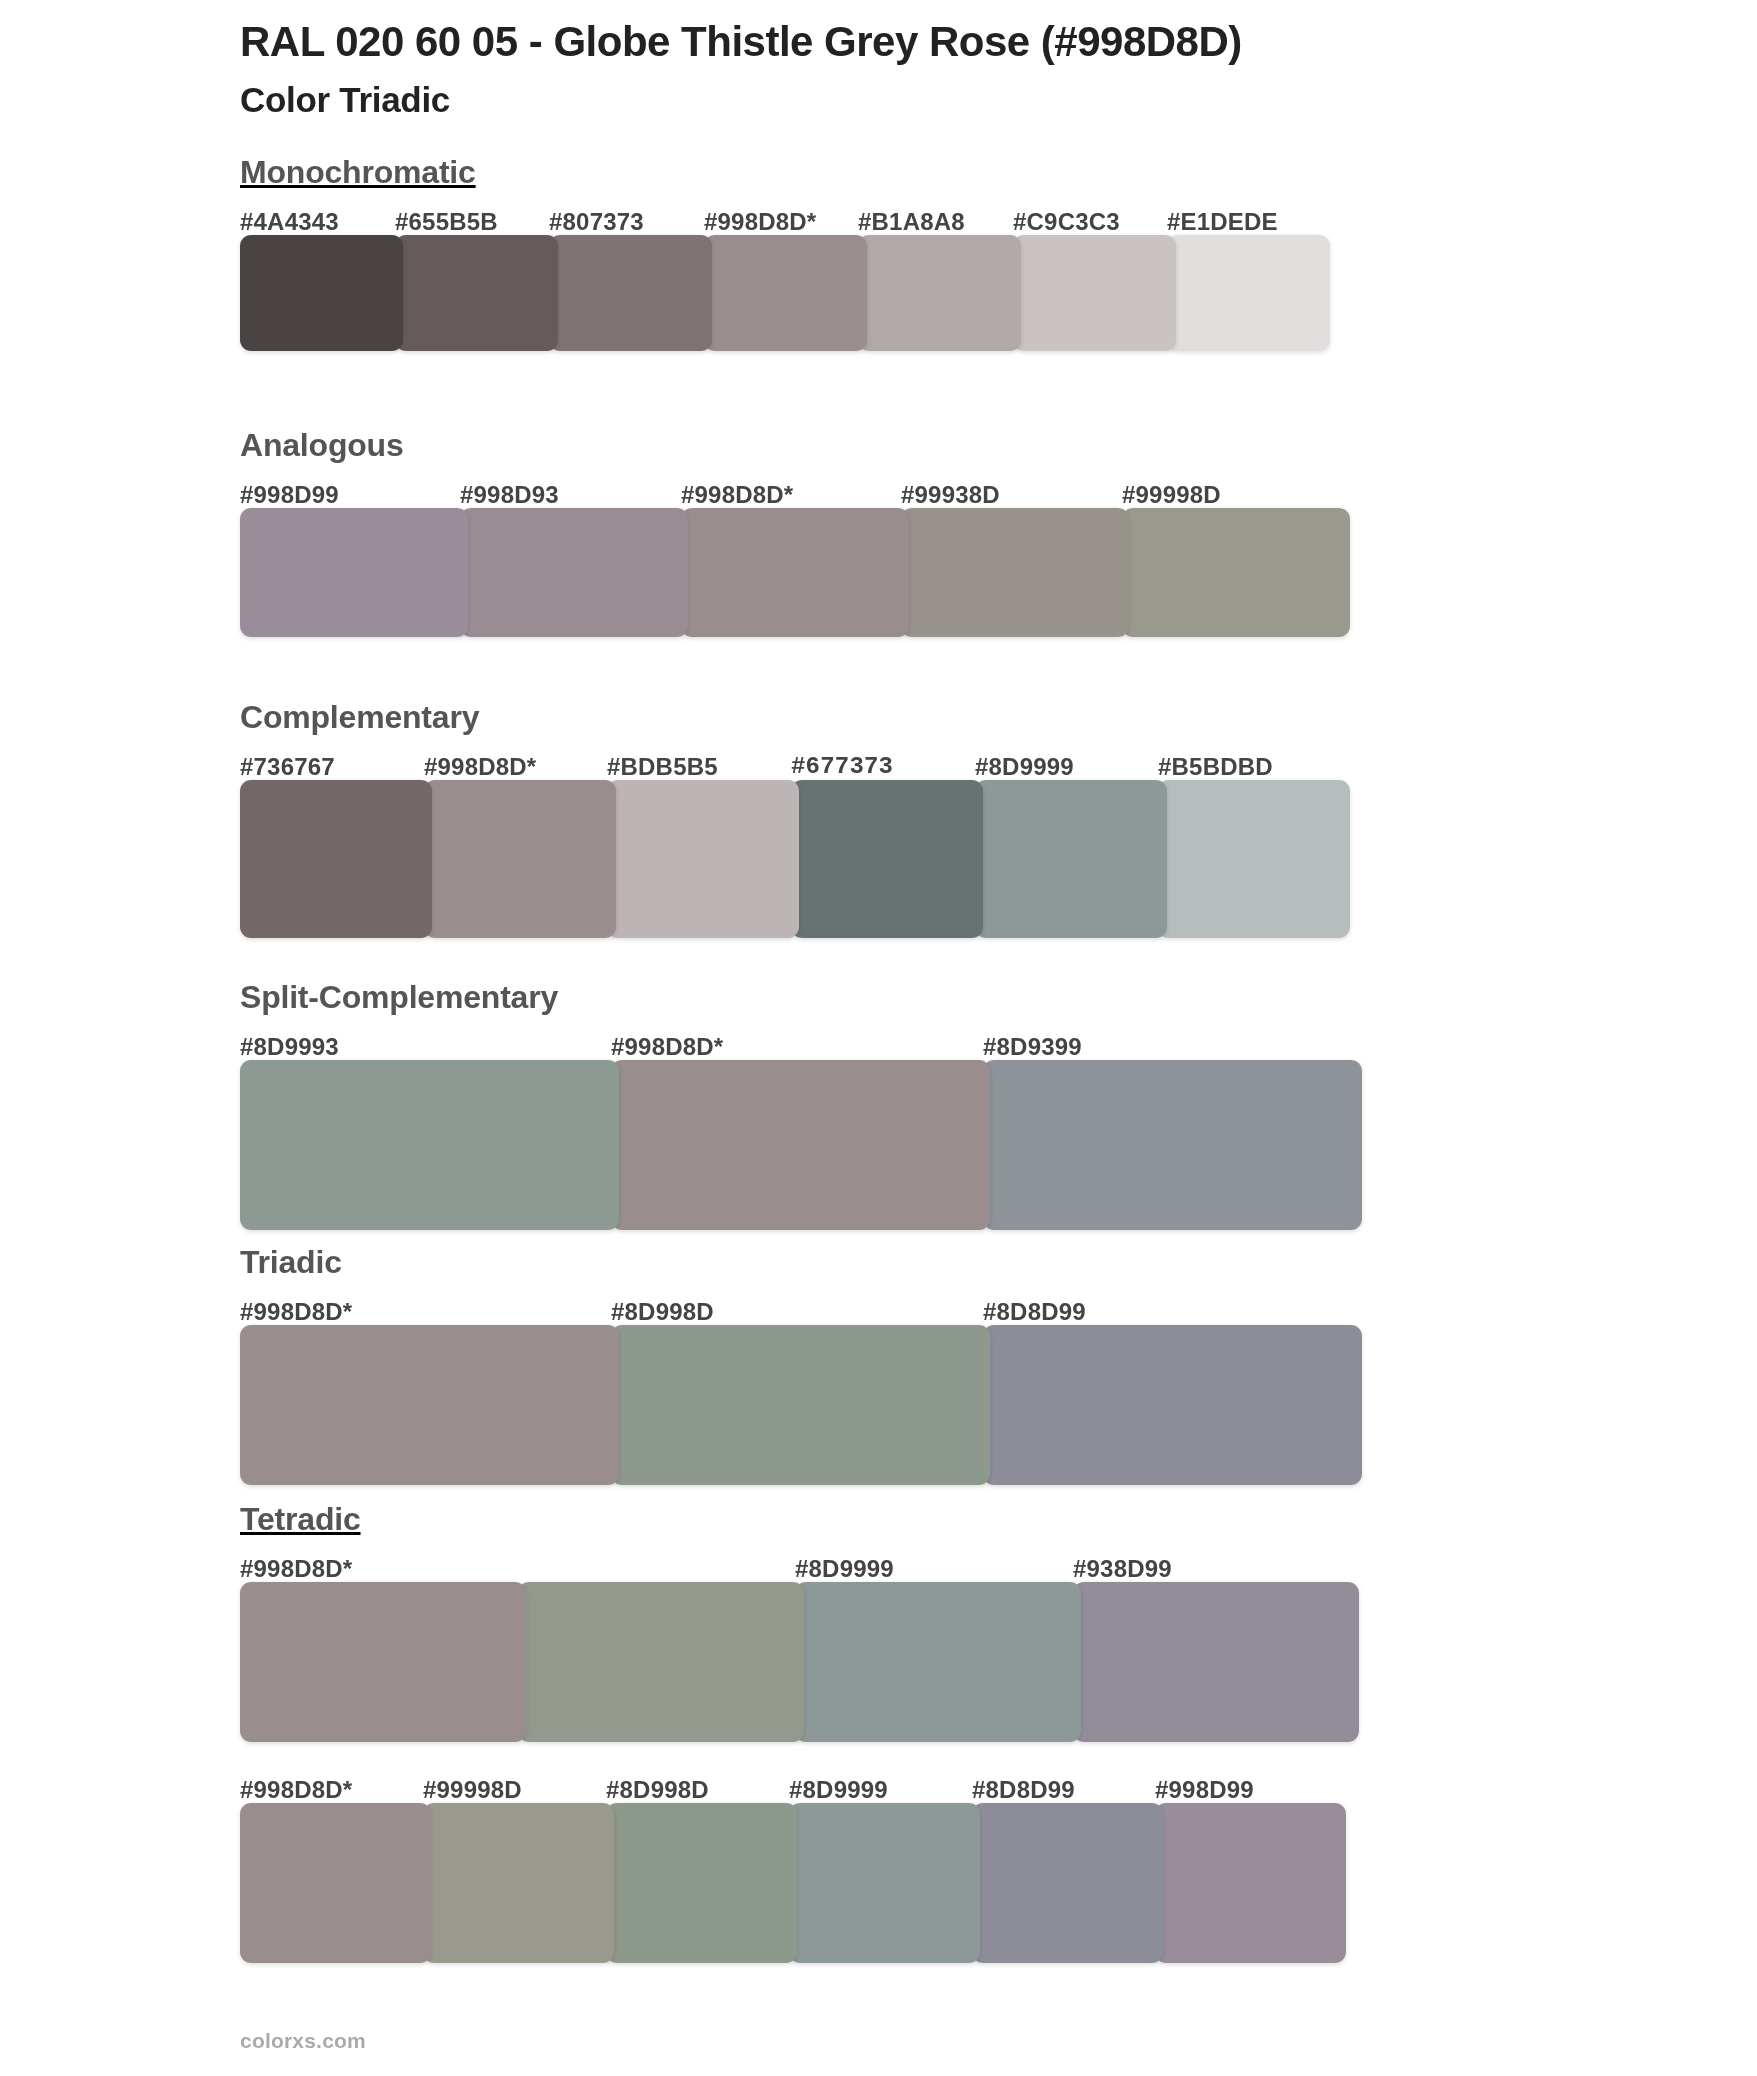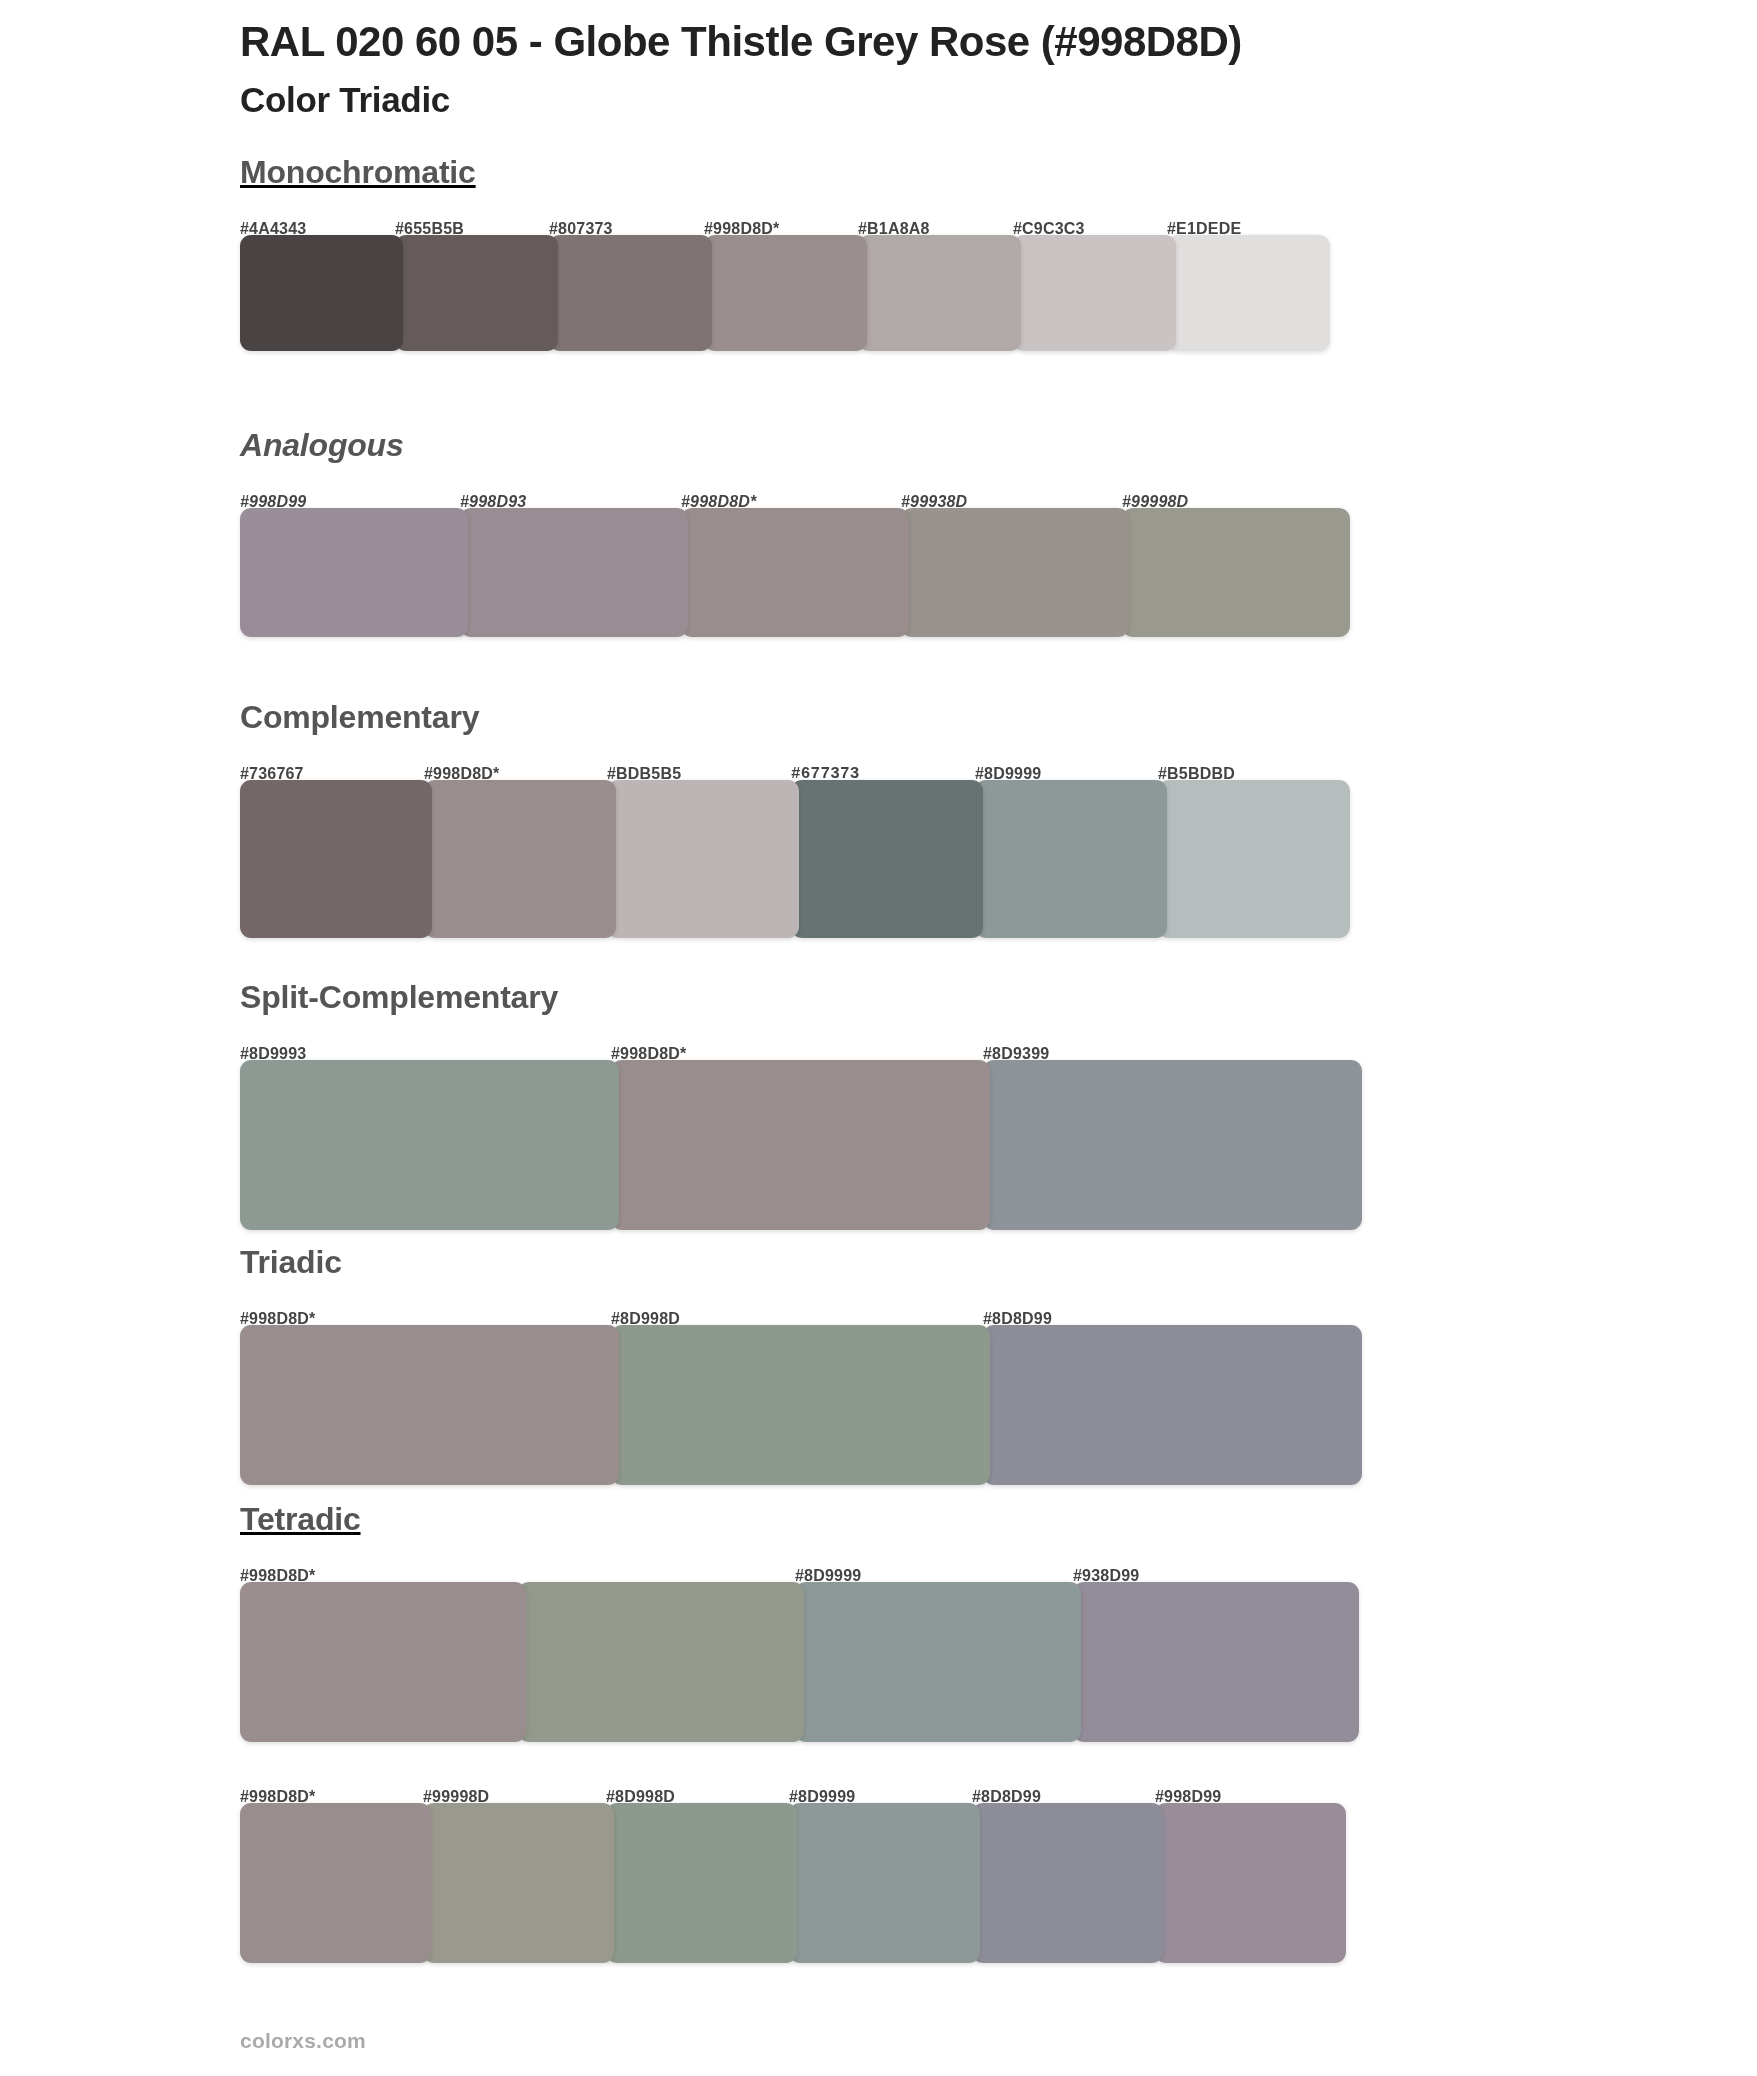--- a/index.html
+++ b/index.html
@@ -69,22 +69,22 @@
     line-height: 1.0;
     height: 35px;
   }
   .labels-row {
     position: relative;
     height: 30px;
     margin-top: 12.8px;
   }
   .swatch-label {
     position: absolute;
-    top: 16px;
-    font-size: 16px;
+    top: 4px;
+    font-size: 24px;
     font-weight: bold;
     color: #444444;
     letter-spacing: 0.2px;
     white-space: nowrap;
   }
   .swatches-row {
     position: relative;
     margin-top: 1.6px;
   }
   .swatch {
@@ -130,21 +130,21 @@
         <div class="swatches-row" style="height: 116px;">
           <div class="swatch" title="#4A4343" style="left: 0px; width: 163px; height: 116px; background: rgb(74, 67, 67); z-index: 7;"></div>
           <div class="swatch" title="#655B5B" style="left: 155px; width: 163px; height: 116px; background: rgb(101, 91, 91); z-index: 6;"></div>
           <div class="swatch" title="#807373" style="left: 309px; width: 163px; height: 116px; background: rgb(128, 115, 115); z-index: 5;"></div>
           <div class="swatch" title="#998D8D*" style="left: 464px; width: 163px; height: 116px; background: rgb(153, 141, 141); z-index: 4;"></div>
           <div class="swatch" title="#B1A8A8" style="left: 618px; width: 163px; height: 116px; background: rgb(177, 168, 168); z-index: 3;"></div>
           <div class="swatch" title="#C9C3C3" style="left: 773px; width: 163px; height: 116px; background: rgb(201, 195, 195); z-index: 2;"></div>
           <div class="swatch" title="#E1DEDE" style="left: 927px; width: 163px; height: 116px; background: rgb(225, 222, 222); z-index: 1;"></div>
         </div>
       </div>
-      <div class="section" style="top: 429px; font-style: italic;">
+      <div class="section" style="top: 429px;">
         <div class="section-title">Analogous</div>
         <div class="labels-row">
           <div class="swatch-label" style="left: 0px;">#998D99</div>
           <div class="swatch-label" style="left: 220px;">#998D93</div>
           <div class="swatch-label" style="left: 441px;">#998D8D*</div>
           <div class="swatch-label" style="left: 661px;">#99938D</div>
           <div class="swatch-label" style="left: 882px;">#99998D</div>
         </div>
         <div class="swatches-row" style="height: 129px;">
           <div class="swatch" title="#998D99" style="left: 0px; width: 228px; height: 129px; background: rgb(153, 141, 153); z-index: 5;"></div>

